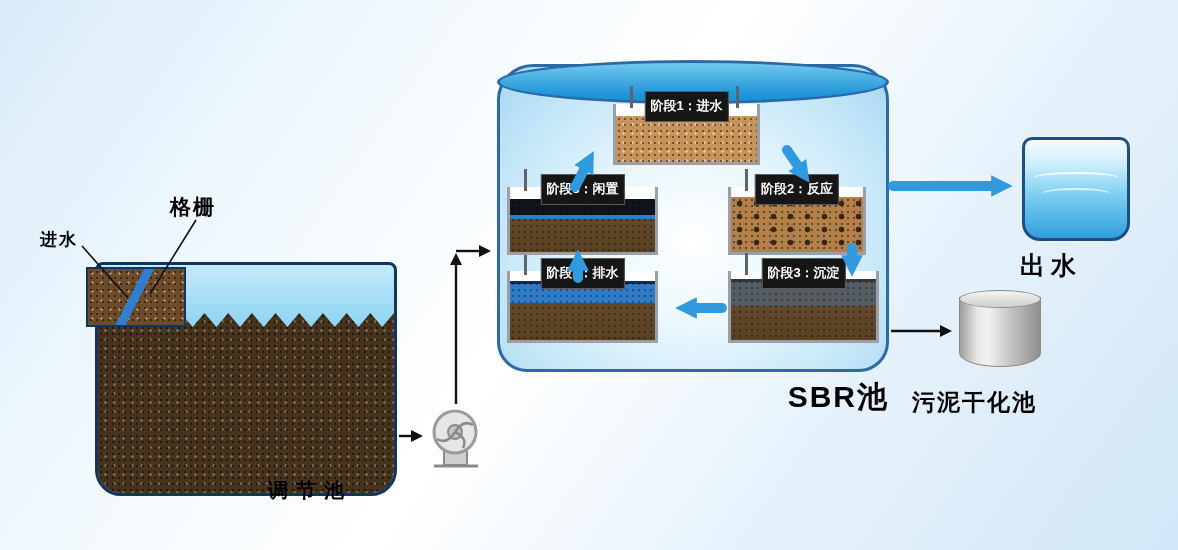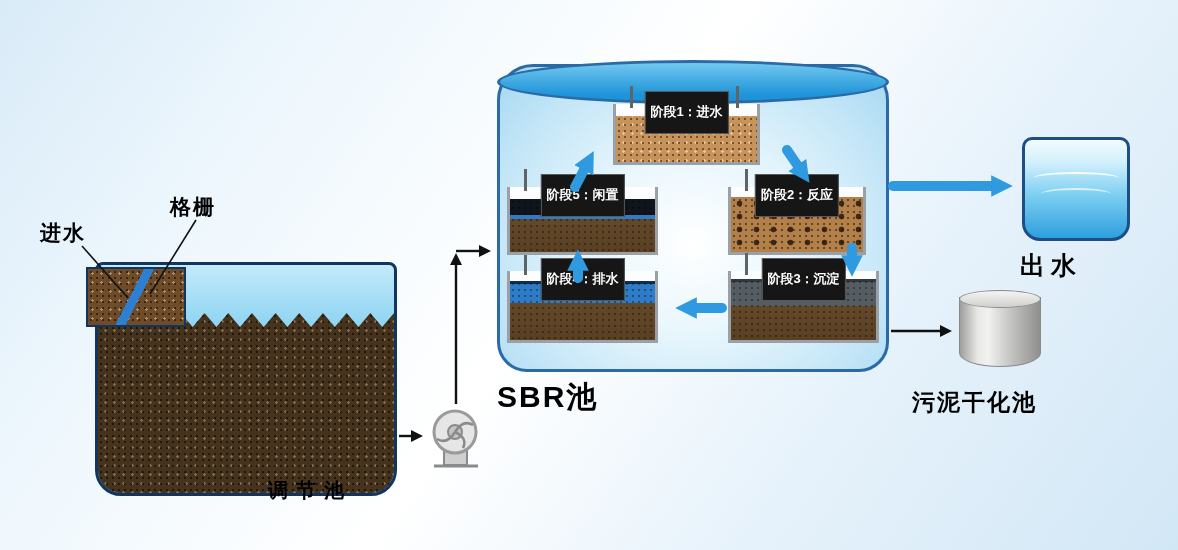--- a/index.html
+++ b/index.html
@@ -29,47 +29,47 @@
   .inlet-box {
     position:absolute; left:86px; top:267px; width:100px; height:60px;
     border:2px solid #12355f; z-index:3;
     background-color:#6e4c29;
     background-image:
       linear-gradient(117deg, transparent 45%, #2e7fd2 45%, #2e7fd2 53%, transparent 53%),
       radial-gradient(circle, rgba(0,0,0,0.5) 1px, transparent 1.4px),
       radial-gradient(circle, rgba(255,225,180,0.45) 1px, transparent 1.4px);
     background-size:100% 100%, 6px 6px, 9px 9px;
   }
-  .lbl-inlet  { left:40px;  top:219px; font-size:21px; letter-spacing:2px; }
+  .lbl-inlet  { left:40px;  top:228px; font-size:17px; letter-spacing:2px; }
   .lbl-screen { left:170px; top:193px; font-size:21px; letter-spacing:2px; }
   .lbl-regulating { left:140px; top:477px; width:212px; text-align:right; font-size:20px; letter-spacing:8px; }
 
   
   .sbr {
     position:absolute; left:497px; top:64px; width:392px; height:308px;
     border:3px solid #2a6aa6; border-radius:36px 36px 30px 30px; z-index:1;
     background: radial-gradient(ellipse at 50% 58%, #ffffff 0%, #eaf7fd 35%, #c2e5f7 75%, #a4d7f1 100%);
   }
   .sbr-lid {
     position:absolute; left:-3px; top:-7px; width:calc(100% + 6px); height:44px;
     border:3px solid #2a6aa6; border-radius:50%;
     background: linear-gradient(180deg,#72c8ef 0%, #1d93d8 85%);
   }
-  .lbl-sbr { left:497px; top:377px; width:392px; text-align:left; font-size:30px; letter-spacing:2px; }
+  .lbl-sbr { left:497px; top:377px; width:392px; text-align:right; font-size:30px; letter-spacing:2px; }
 
   
   .stage {
     position:absolute; z-index:5;
     border:3px solid #9aa0a6; border-top:none;
     background: linear-gradient(#fdfeff,#edf2f5);
   }
   .stage .badge {
     position:absolute; top:-13px; left:50%; transform:translateX(-50%);
     background:#161616; border:1px solid #5a5a5a; color:#fff;
-    font-size:13px; font-weight:bold; line-height:1.3; padding:12px 5px;
+    font-size:13px; font-weight:bold; line-height:1.3; padding:6px 5px;
     white-space:nowrap; z-index:6;
   }
   .stage .rod { position:absolute; top:-18px; left:14px; width:3px; height:22px; background:#5f6468; z-index:4; }
   .stage .rod.right { left:auto; right:18px; }
   .stage .fill { position:absolute; left:0; right:0; bottom:0; }
 
   .s1 { left:613px; top:104px; width:147px; height:61px; }
   .s2 { left:728px; top:187px; width:138px; height:68px; }
   .s3 { left:728px; top:271px; width:151px; height:72px; }
   .s4 { left:507px; top:271px; width:151px; height:72px; }

